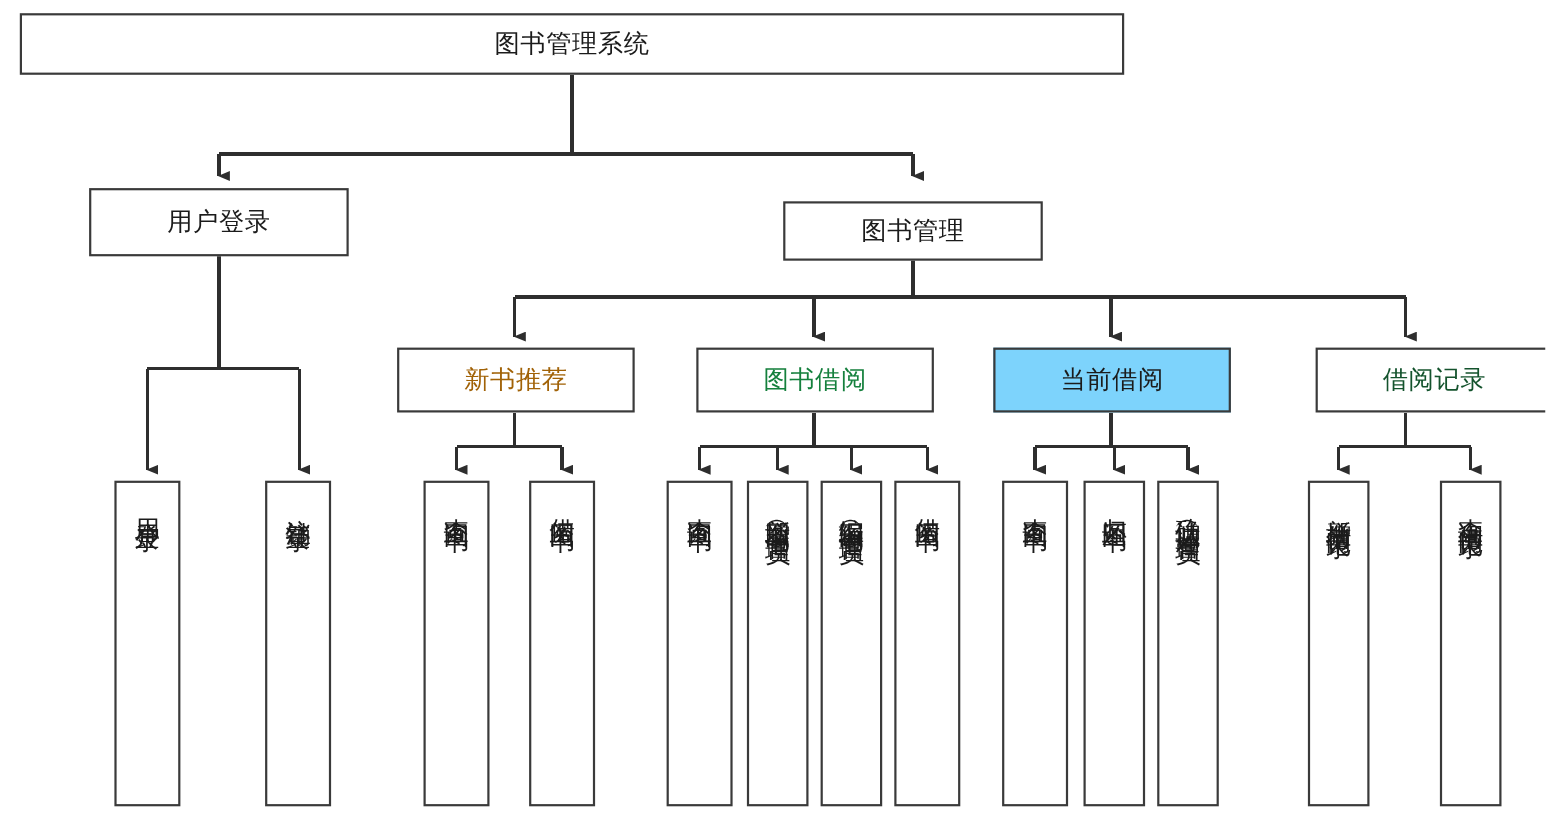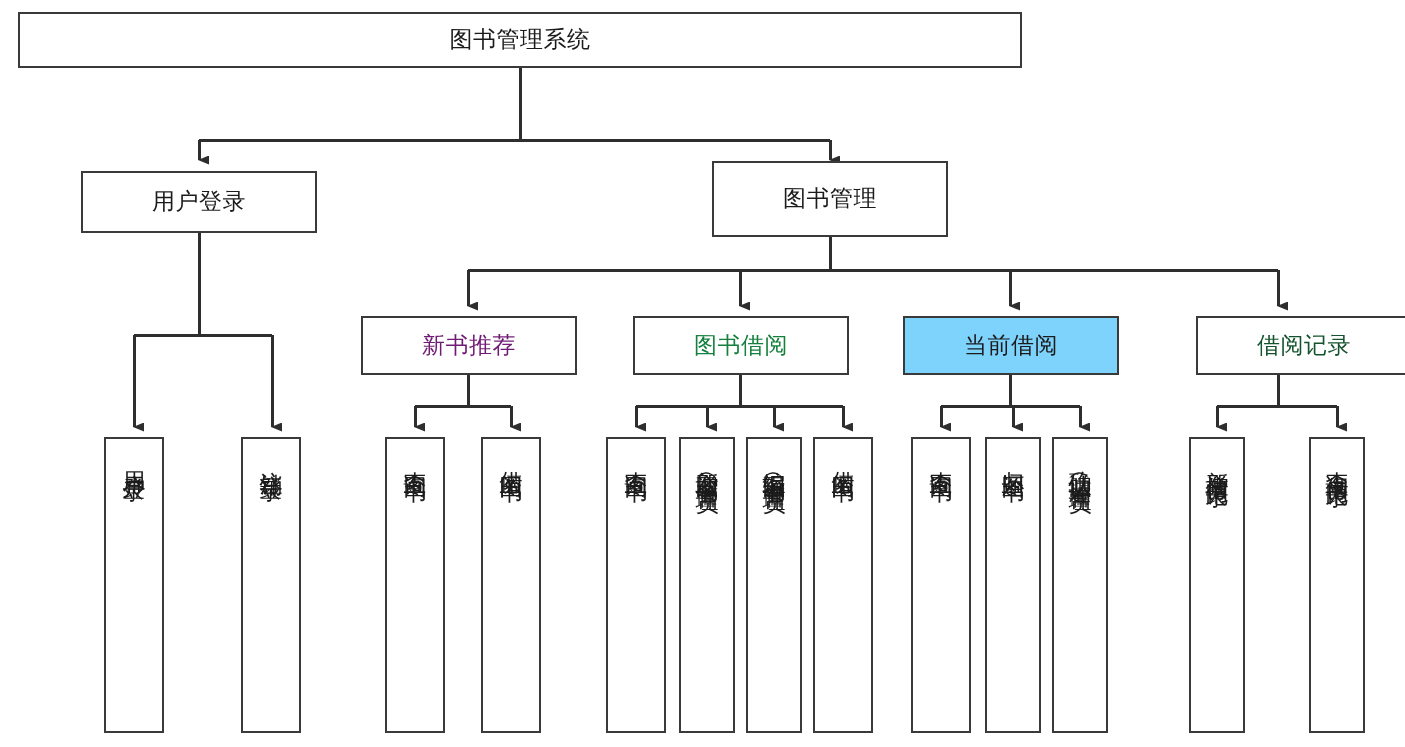--- a/index.html
+++ b/index.html
@@ -124,25 +124,25 @@
     </g>
   </svg>
 
   <div class="node node-h node-root" style="left: 18px; top: 12px; width: 1004px; height: 56px; border-color: rgb(58, 58, 58); background: rgb(255, 255, 255); color: rgb(27, 27, 27);">
     <span class="node-label">图书管理系统</span>
   </div>
 
   <div class="node node-h" style="left: 81px; top: 171px; width: 236px; height: 62px; border-color: rgb(58, 58, 58); background: rgb(255, 255, 255); color: rgb(27, 27, 27);">
     <span class="node-label">用户登录</span>
   </div>
-  <div class="node node-h" style="left: 712px; top: 161px; width: 236px; height: 76px; border-color: rgb(58, 58, 58); background: rgb(255, 255, 255); color: rgb(27, 27, 27);">
+  <div class="node node-h" style="left: 712px; top: 183px; width: 236px; height: 54px; border-color: rgb(58, 58, 58); background: rgb(255, 255, 255); color: rgb(27, 27, 27);">
     <span class="node-label">图书管理</span>
   </div>
 
-  <div class="node node-h" style="left: 361px; top: 316px; width: 216px; height: 59px; border-color: rgb(58, 58, 58); background: rgb(255, 255, 255); color: #701a75;">
+  <div class="node node-h" style="left: 361px; top: 316px; width: 216px; height: 59px; border-color: rgb(58, 58, 58); background: rgb(255, 255, 255); color: #a16207;">
     <span class="node-label">新书推荐</span>
   </div>
   <div class="node node-h" style="left: 633px; top: 316px; width: 216px; height: 59px; border-color: rgb(58, 58, 58); background: rgb(255, 255, 255); color: #15803d;">
     <span class="node-label">图书借阅</span>
   </div>
   <div class="node node-h" style="left: 903px; top: 316px; width: 216px; height: 59px; border-color: rgb(58, 58, 58); background: #7dd3fc; color: rgb(27, 27, 27);">
     <span class="node-label">当前借阅</span>
   </div>
   <div class="node node-h" style="left: 1172px; top: 316px; width: 216px; height: 59px; border-color: rgb(58, 58, 58); background: rgb(255, 255, 255); color: #14532d; margin-left: 24px;">
     <span class="node-label">借阅记录</span>

